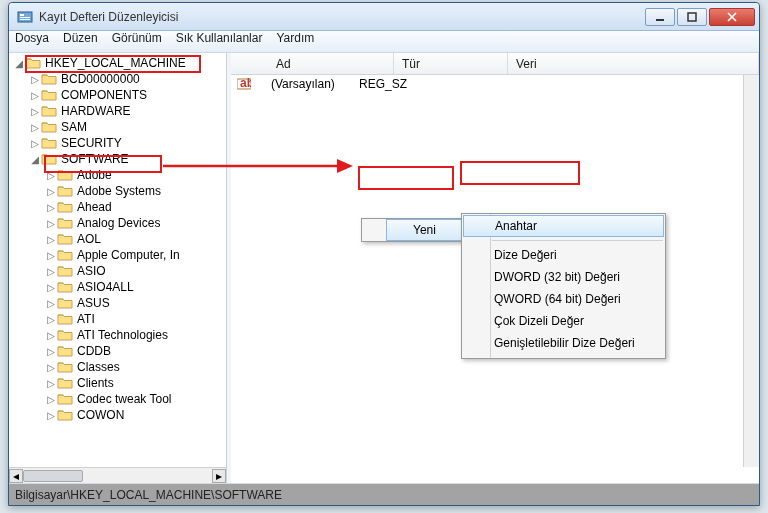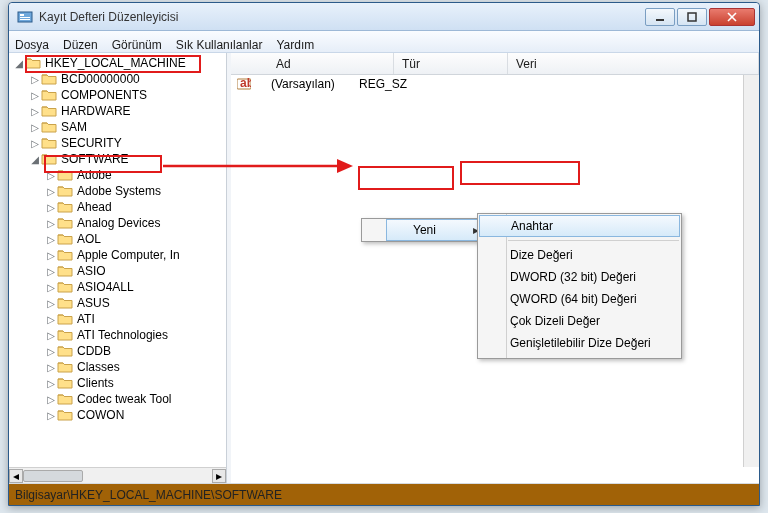--- a/index.html
+++ b/index.html
@@ -8,21 +8,21 @@
 .window { position: absolute; left: 8px; top: 2px; width: 752px; height: 504px; background: #fff; border: 1px solid #2b5a8a; border-radius: 4px 4px 0 0; box-shadow: 0 2px 8px rgba(0,0,0,.3); display: flex; flex-direction: column; }
 
 .titlebar { height: 28px; background: linear-gradient(#e8f1fb, #cfe0f3); display: flex; align-items: center; padding: 0 4px 0 8px; border-bottom: 1px solid #9db8d6; border-radius: 4px 4px 0 0; }
 .titlebar .app-icon { width: 16px; height: 16px; margin-right: 6px; }
 .titlebar .title { flex: 1; color: #333; }
 .winbtns { display: flex; gap: 2px; }
 .winbtn { width: 30px; height: 18px; border: 1px solid #7a9ec2; background: linear-gradient(#f4f8fc,#d5e4f3); display:flex; align-items:center; justify-content:center; border-radius:2px; cursor:pointer; }
 .winbtn.close { width: 46px; background: linear-gradient(#e97b6e,#c9412f); border-color:#a33; color:#fff; }
 .winbtn svg { width:10px; height:10px; }
 
-.menubar { height: 22px; background: linear-gradient(#fafcff,#e6eef8); border-bottom: 1px solid #c9d7e8; display:flex; align-items:flex-end; padding: 0 6px; gap: 14px; }
+.menubar { height: 22px; background: linear-gradient(#fafcff,#e6eef8); border-bottom: 1px solid #c9d7e8; display:flex; align-items:flex-start; padding: 0 6px; gap: 14px; }
 .menubar span { color:#1a1a1a; cursor:pointer; }
 
 .client { flex:1; display:flex; position:relative; background:#fff; }
 .tree-pane { width: 218px; border-right:1px solid #c9d0d8; position:relative; overflow:hidden; }
 .tree { position:absolute; inset:0 0 16px 0; overflow:hidden auto; padding: 2px 0 0 4px; }
 .tree-row { display:flex; align-items:center; height:16px; white-space:nowrap; }
 .arrow { width:12px; text-align:center; color:#6b7075; font-size:10px; user-select:none; cursor:pointer; }
 .folder-icon { width:16px; height:14px; margin-right:2px; }
 .folder-icon svg { width:16px; height:14px; display:block; }
 .tree-row .label { padding:0 2px; }
@@ -39,31 +39,31 @@
 .col-name{width:126px;margin-left:37px;} .col-type{width:114px;} .col-data{flex:1;}
 .list-body { position:absolute; top:22px; left:0; right:0; bottom:0; overflow:auto; }
 .list-row { display:flex; align-items:center; height:18px; }
 .list-row .c1{width:126px;padding-left:6px;display:flex;align-items:center;gap:20px;}
 .list-row .c2{width:114px;padding-left:2px;}
 .list-row .c3{flex:1;padding-left:2px;}
 .ab-icon{width:14px;height:14px;}
 
 .vscroll { position:absolute; right:0; top:22px; bottom:16px; width:16px; background:#f0f0f0; border-left:1px solid #d0d0d0; }
 
-.statusbar { height:22px; border-top:1px solid #d6dbe1; display:flex; align-items:center; padding:0 6px; color:#222; background:#a16207; }
+.statusbar { height:22px; border-top:1px solid #d6dbe1; display:flex; align-items:center; padding:0 6px; color:#222; background:#a3a3a3; }
 
 .ctx-parent { position:absolute; left:352px; top:165px; background:#f5f5f5; border:1px solid #9a9a9a; box-shadow:2px 2px 4px rgba(0,0,0,.25); }
 .ctx-row { display:flex; align-items:center; height:22px; width:98px; position:relative;margin-left:24px; }
 .ctx-row.hl { background: linear-gradient(#f4f9fe,#d6eaf9); border:1px solid #8ab7df; height:22px; }
 .ctx-row .ico{width:26px;text-align:center;}
 .ctx-row .txt{flex:1;}
 .ctx-row .sub{width:14px;text-align:center;color:#333;}
 .ctx-gutter{position:absolute;left:26px;top:0;bottom:0;width:1px;background:#d0d0d0;}
 
-.ctx-child { position:absolute; left:452px; top:160px; width:205px; background:#f5f5f5; border:1px solid #9a9a9a; box-shadow:2px 2px 4px rgba(0,0,0,.25); padding-bottom:4px;margin-left:16px; }
+.ctx-child { position:absolute; left:452px; top:160px; width:205px; background:#f5f5f5; border:1px solid #9a9a9a; box-shadow:2px 2px 4px rgba(0,0,0,.25); padding-bottom:4px; }
 .ctx-child .row{height:22px;display:flex;align-items:center;padding-left:32px;position:relative;}
 .ctx-child .row.hl{background:linear-gradient(#f4f9fe,#d6eaf9);border:1px solid #8ab7df;margin:1px;padding-left:31px;}
 .ctx-child .sep{height:1px;background:#d0d0d0;margin:3px 2px 3px 30px;}
 .ctx-child .gutter{position:absolute;left:28px;top:0;bottom:0;width:1px;background:#d0d0d0;}
 
 .redbox{position:absolute;border:2px solid #e11b1b;pointer-events:none;}
 .arrow-ann{position:absolute;pointer-events:none;}
 </style>
 </head>
 <body>

